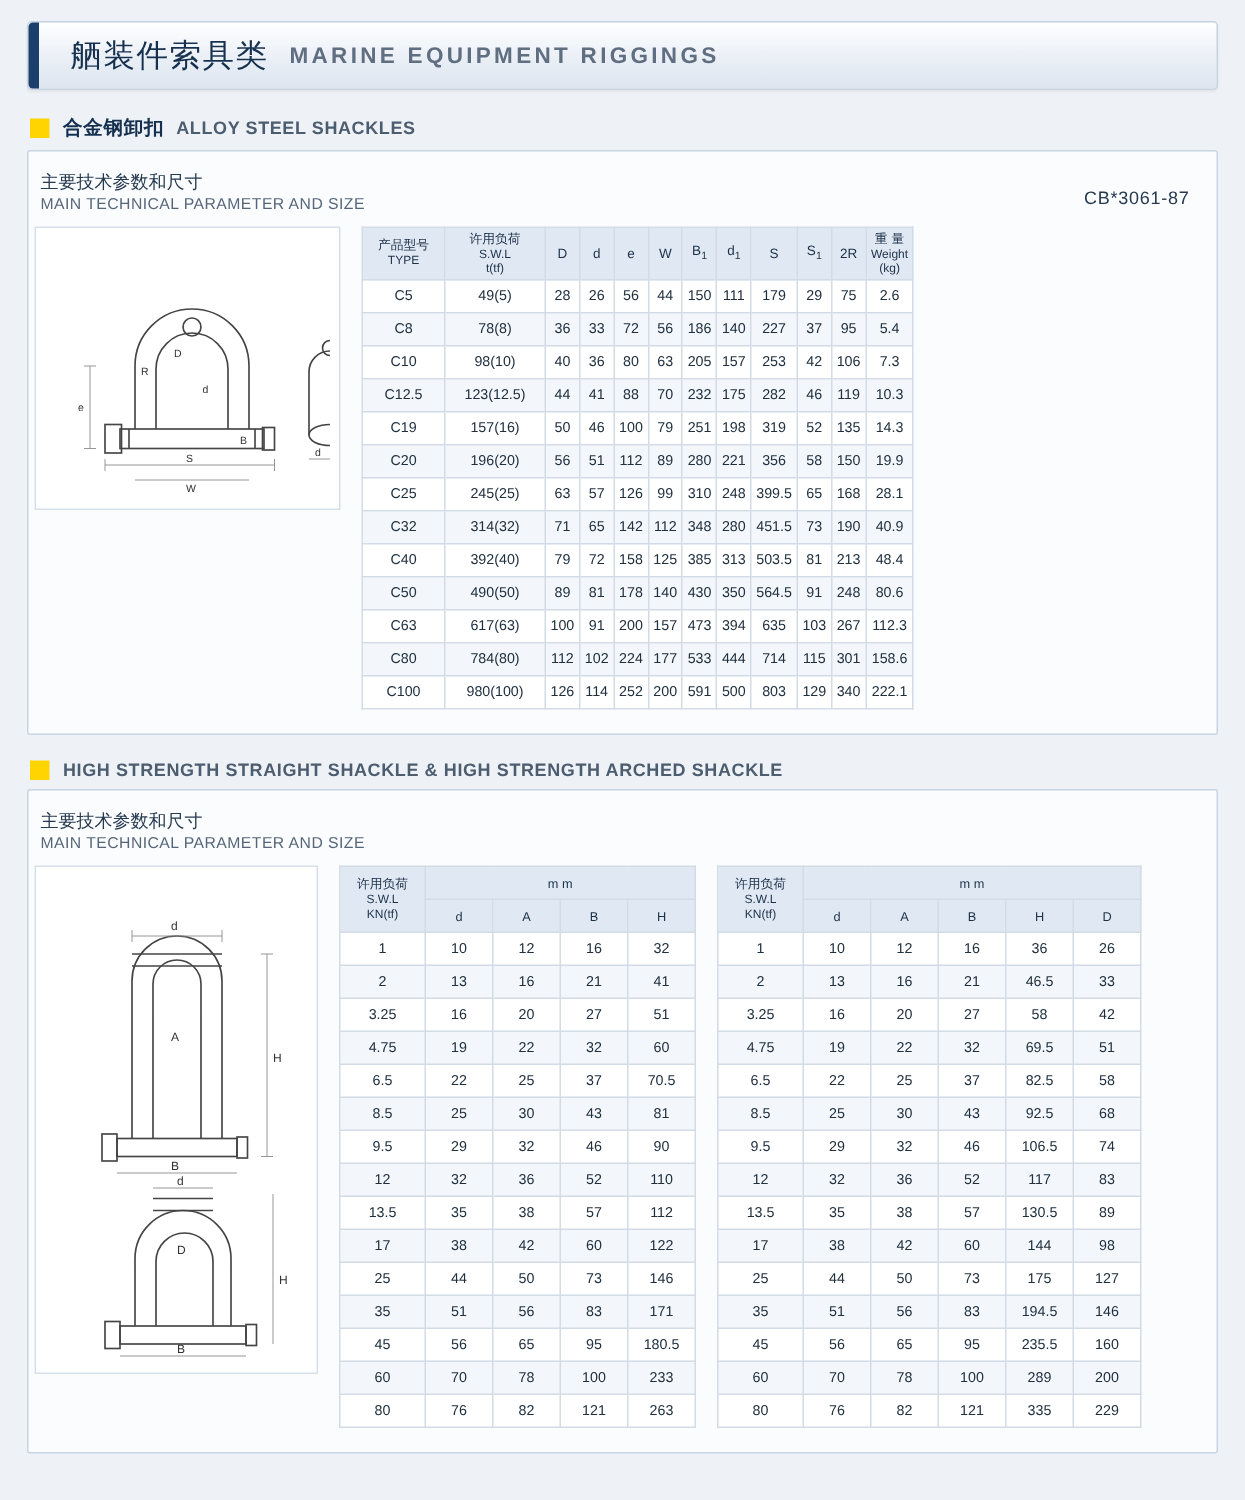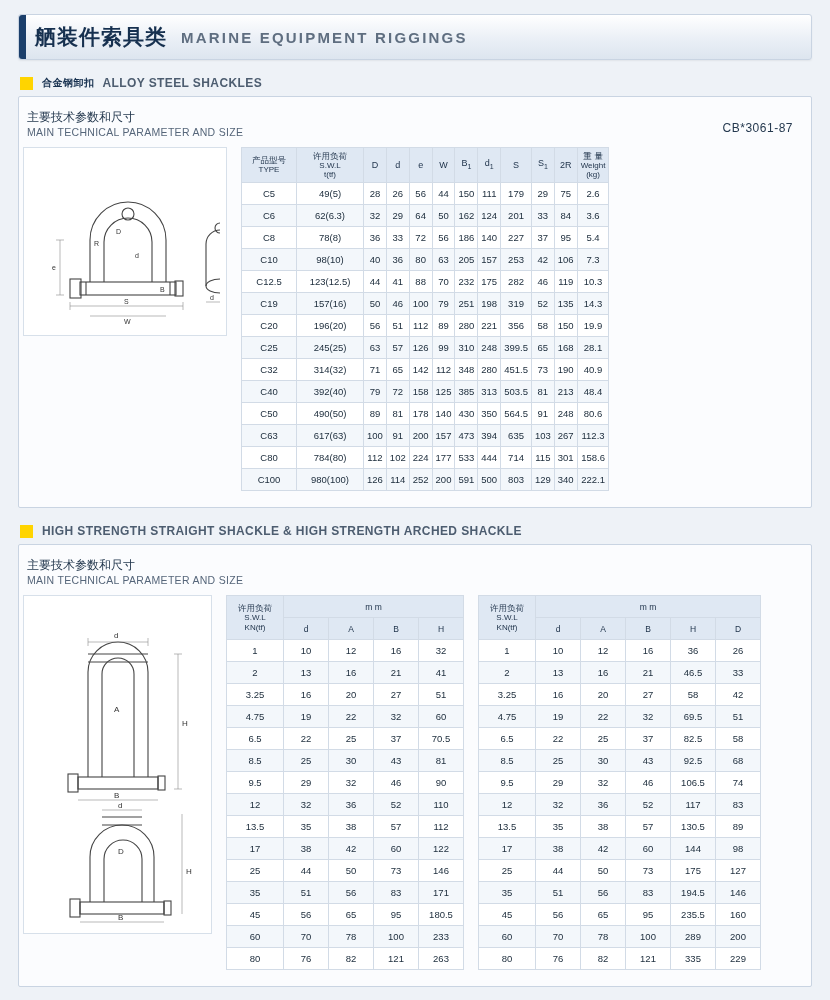--- a/index.html
+++ b/index.html
@@ -28,40 +28,41 @@
     box-shadow:0 1px 2px rgba(0,0,0,.06);
   }
   .titlebar:before{
     content:"";
     position:absolute;left:0;top:0;bottom:0;width:7px;
     background:#1b3f6b;
     border-radius:3px 0 0 3px;
   }
   .title-cn{
     font-family:"DejaVu Sans", sans-serif;
-    font-size:21px;font-weight:bold;color:#16304f;
+    font-size:21px;font-weight:normal;color:#16304f;
     letter-spacing:1px;
     margin-right:14px;
+    margin-left:12px;
   }
   .title-en{
     font-size:15px;font-weight:bold;color:#5f6e80;
     letter-spacing:2.2px;
   }
   
   .section-head{
     display:flex;align-items:center;
     margin:16px 0 6px 2px;
   }
   .bullet{
     width:13px;height:13px;background:#ffd400;
     margin-right:9px;flex:0 0 auto;
   }
   .sec-cn{
     font-family:"DejaVu Sans", sans-serif;
-    font-size:10px;font-weight:bold;color:#16304f;
+    font-size:13px;font-weight:bold;color:#16304f;
     letter-spacing:.5px;margin-right:8px;
   }
   .sec-en{
     font-size:12px;font-weight:bold;color:#4d5d70;letter-spacing:.4px;
   }
   
   .panel{
     border:1px solid #c9d4e2;
     background:#fbfcfe;
     border-radius:2px;
@@ -247,34 +248,20 @@
               <td>56</td>
               <td>44</td>
               <td>150</td>
               <td>111</td>
               <td>179</td>
               <td>29</td>
               <td>75</td>
               <td>2.6</td>
             </tr>
             <tr>
-              <td>C6</td>
-              <td>62(6.3)</td>
-              <td>32</td>
-              <td>29</td>
-              <td>64</td>
-              <td>50</td>
-              <td>162</td>
-              <td>124</td>
-              <td>201</td>
-              <td>33</td>
-              <td>84</td>
-              <td>3.6</td>
-            </tr>
-            <tr>
               <td>C8</td>
               <td>78(8)</td>
               <td>36</td>
               <td>33</td>
               <td>72</td>
               <td>56</td>
               <td>186</td>
               <td>140</td>
               <td>227</td>
               <td>37</td>

